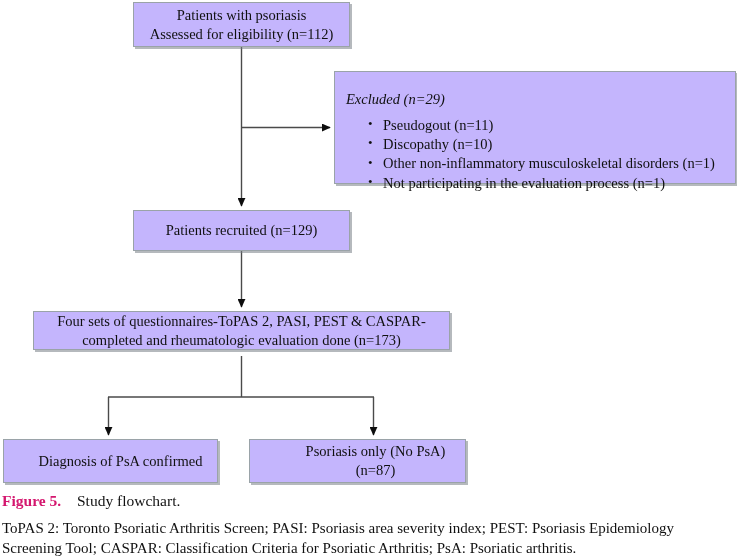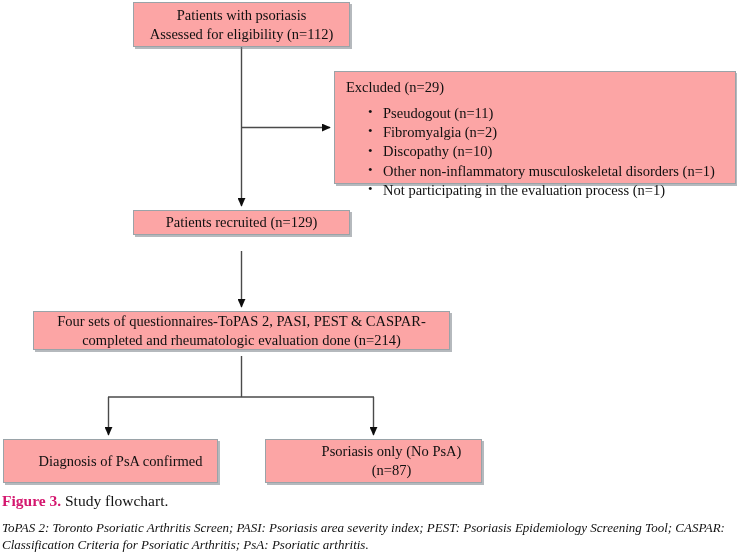--- a/index.html
+++ b/index.html
@@ -20,21 +20,21 @@
     position: absolute;
     left: 0;
     top: 0;
     width: 737px;
     height: 492px;
   }
 
   .node {
     position: absolute;
     box-sizing: border-box;
-    background: #fca5a5;
+    background: #c4b5fd;
     border: 1px solid #9aa3a8;
     box-shadow: 2px 2px 0 rgba(120,128,134,0.55);
     display: flex;
     align-items: center;
     justify-content: center;
     text-align: center;
     font-size: 14.5px;
     line-height: 1.28;
     color: #101010;
   }
@@ -49,21 +49,22 @@
   
   #node-excluded {
     left: 334px; top: 71px; width: 402px; height: 113px;
     display: block;
     text-align: left;
     padding: 7px 8px 6px 9px;
   }
   #node-excluded .excl-title {
     font-size: 14.5px;
     line-height: 1.15;
-    margin: 0 0 1px 2px;
+    margin: 12px 0 1px 2px;
+    font-style: italic;
   }
   #node-excluded ul {
     list-style: none;
     margin: 8px;
     padding: 0 0 0 16px;
   }
   #node-excluded li {
     font-size: 14.5px;
     line-height: 1.33;
     position: relative;
@@ -73,36 +74,36 @@
   #node-excluded li::before {
     content: "\2022";
     position: absolute;
     left: 0;
     top: -0.5px;
     font-size: 13px;
   }
 
   
   #node-recruited {
-    left: 133px; top: 210px; width: 217px; height: 25px;
+    left: 133px; top: 210px; width: 217px; height: 41px;
   }
 
   
   #node-questionnaires {
     left: 33px; top: 311px; width: 417px; height: 39px;
   }
 
   
   #node-psa {
     left: 3px; top: 439px; width: 215px; height: 44px; padding-left: 20px;
   }
 
   
   #node-noPsa {
-    left: 265px; top: 439px; width: 217px; height: 44px; padding-left: 36px;
+    left: 249px; top: 439px; width: 217px; height: 44px; padding-left: 36px;
   }
 
   .connector {
     position: absolute;
     left: 0; top: 0;
     width: 737px; height: 492px;
     pointer-events: none;
   }
 
   
@@ -115,29 +116,28 @@
   #figure-caption {
     font-size: 15.5px;
     line-height: 1.35;
     margin: 0;
     white-space: nowrap;
   }
   #figure-label {
     color: #d4166e;
     font-weight: bold;
   }
-  #figure-caption-text { color: #111111; }
+  #figure-caption-text { color: #111111; margin-left: 12px; }
 
   #figure-footnote {
-    font-size: 13px;
+    font-size: 15px;
     line-height: 1.32;
     margin: 7px 0 16px 0;
     color: #111111;
     width: 733px;
-    font-style: italic;
   }
 </style>
 </head>
 <body>
 
 <div id="flow">
 
   <svg class="connector" viewBox="0 0 737 492" width="737" height="492">
     <defs>
       <marker id="arrowhead" markerWidth="9" markerHeight="8" refX="8.2" refY="4" orient="auto" markerUnits="userSpaceOnUse">
@@ -161,49 +161,48 @@
     <div class="node-text">
       <span>Patients with psoriasis</span><br>
       <span>Assessed for eligibility (n=112)</span>
     </div>
   </div>
 
   <div class="node" id="node-excluded">
     <div class="excl-title">Excluded (n=29)</div>
     <ul>
       <li>Pseudogout (n=11)</li>
-      <li>Fibromyalgia (n=2)</li>
       <li>Discopathy (n=10)</li>
       <li>Other non-inflammatory musculoskeletal disorders (n=1)</li>
       <li>Not participating in the evaluation process (n=1)</li>
     </ul>
   </div>
 
   <div class="node" id="node-recruited">
     <div class="node-text">Patients recruited (n=129)</div>
   </div>
 
   <div class="node" id="node-questionnaires">
     <div class="node-text">
       <span>Four sets of questionnaires-ToPAS 2, PASI, PEST &amp; CASPAR-</span><br>
-      <span>completed and rheumatologic evaluation done (n=214)</span>
+      <span>completed and rheumatologic evaluation done (n=173)</span>
     </div>
   </div>
 
   <div class="node" id="node-psa">
     <div class="node-text">
       <span>Diagnosis of PsA confirmed</span><br>
     </div>
   </div>
 
   <div class="node" id="node-noPsa">
     <div class="node-text">Psoriasis only (No PsA) (n=87)</div>
   </div>
 
 </div>
 
 <div id="caption-block">
   <p id="figure-caption">
-    <span id="figure-label">Figure 3.</span>
+    <span id="figure-label">Figure 5.</span>
     <span id="figure-caption-text">Study flowchart.</span>
   </p>
   <p id="figure-footnote">ToPAS 2: Toronto Psoriatic Arthritis Screen; PASI: Psoriasis area severity index; PEST: Psoriasis Epidemiology Screening Tool; CASPAR: Classification Criteria for Psoriatic Arthritis; PsA: Psoriatic arthritis.</p>
 </div>
 
 </body></html>

